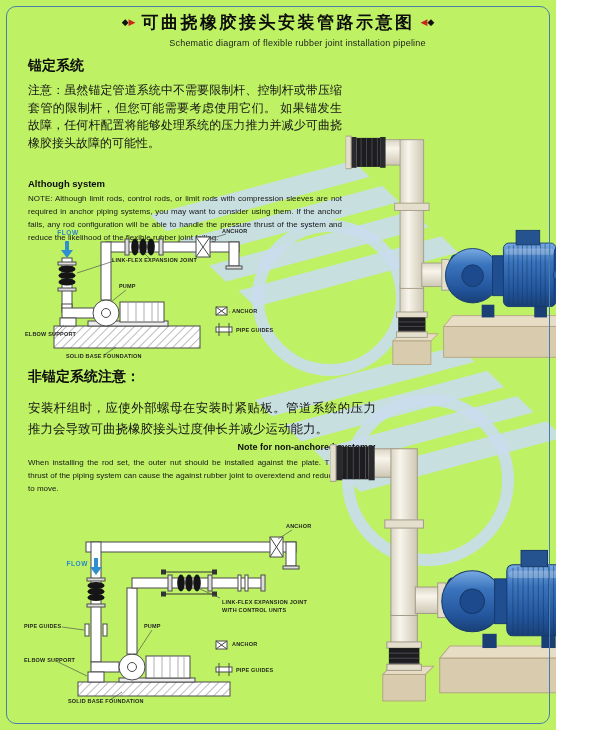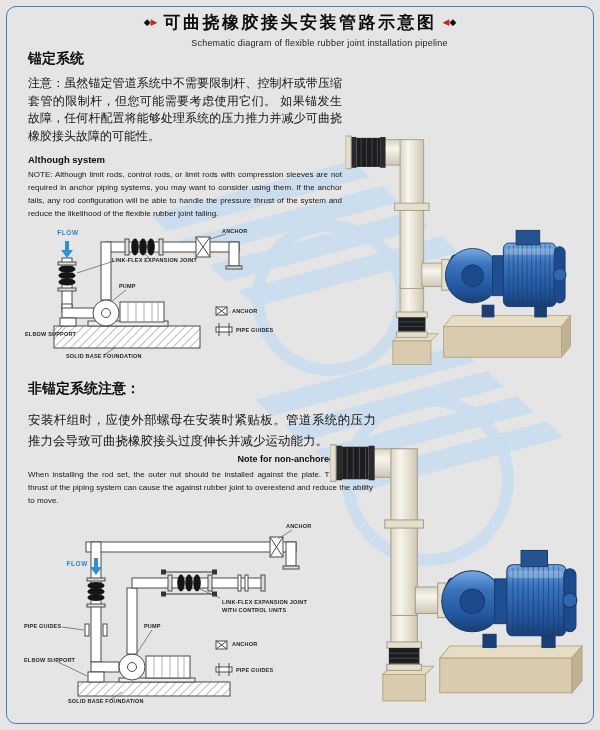--- a/index.html
+++ b/index.html
@@ -1,32 +1,32 @@
 <!DOCTYPE html>
 <html><head>
 <meta charset="utf-8">
 <style>
   html,body{margin:0;padding:0;background:#ffffff;}
-  .page{position:relative;width:600px;height:730px;background:#e5e5e5;overflow:hidden;
+  .page{position:relative;width:556px;height:730px;background:#bef264;overflow:hidden;
         font-family:"Liberation Sans","DejaVu Sans",sans-serif;color:#111;}
   .border-frame{position:absolute;left:6px;top:6px;right:6px;bottom:6px;
         border:1.6px solid #4a7cb0;border-radius:10px;z-index:3;pointer-events:none;}
   .watermarks{position:absolute;left:0;top:0;z-index:1;}
   .abs{position:absolute;z-index:2;}
   
   .header{position:absolute;top:11px;left:0;right:0;text-align:center;z-index:2;}
   .title-row{font-size:17px;font-weight:700;letter-spacing:2.5px;color:#0d0d0d;white-space:nowrap;}
   .mark{font-size:9px;letter-spacing:0;vertical-align:3px;margin:0 6px;color:#111;}
   .red{color:#c9271e;}
   .subtitle{font-size:9px;color:#1c1c1c;margin-top:4px;letter-spacing:0.2px;padding-left:39px;}
   
   .sec1{left:28px;top:50px;width:314px;}
-  .sec2{left:28px;top:380px;width:348px;}
-  h2.cn-head{font-size:14px;font-weight:700;margin:0 0 7px;color:#0d0d0d;}
-  p.cn-body{font-size:12px;line-height:17.5px;margin:0 0 9px;text-align:justify;color:#141414;}
+  .sec2{left:28px;top:368px;width:348px;}
+  h2.cn-head{font-size:14px;font-weight:700;margin:7px 0 7px;color:#0d0d0d;}
+  p.cn-body{font-size:12px;line-height:17.5px;margin:0 0 26px;text-align:justify;color:#141414;}
   .sec2 h2.cn-head{margin:0 0 12px;}
   .sec2 p.cn-body{font-size:12.5px;line-height:21px;margin:0 0 2px;}
   h3.en-head{font-size:9.5px;font-weight:700;margin:0 0 3px;color:#0d0d0d;}
   .sec2 h3.en-head{font-size:9px;margin:0 0 4px;text-align:right;}
   p.en-body{font-size:8px;line-height:13px;margin:0;text-align:justify;color:#161616;}
   
   .schem{position:absolute;z-index:2;}
   .schem svg{position:absolute;left:0;top:0;}
   .schem1{left:24px;top:224px;width:315px;height:148px;}
   .schem2{left:24px;top:520px;width:320px;height:190px;}

